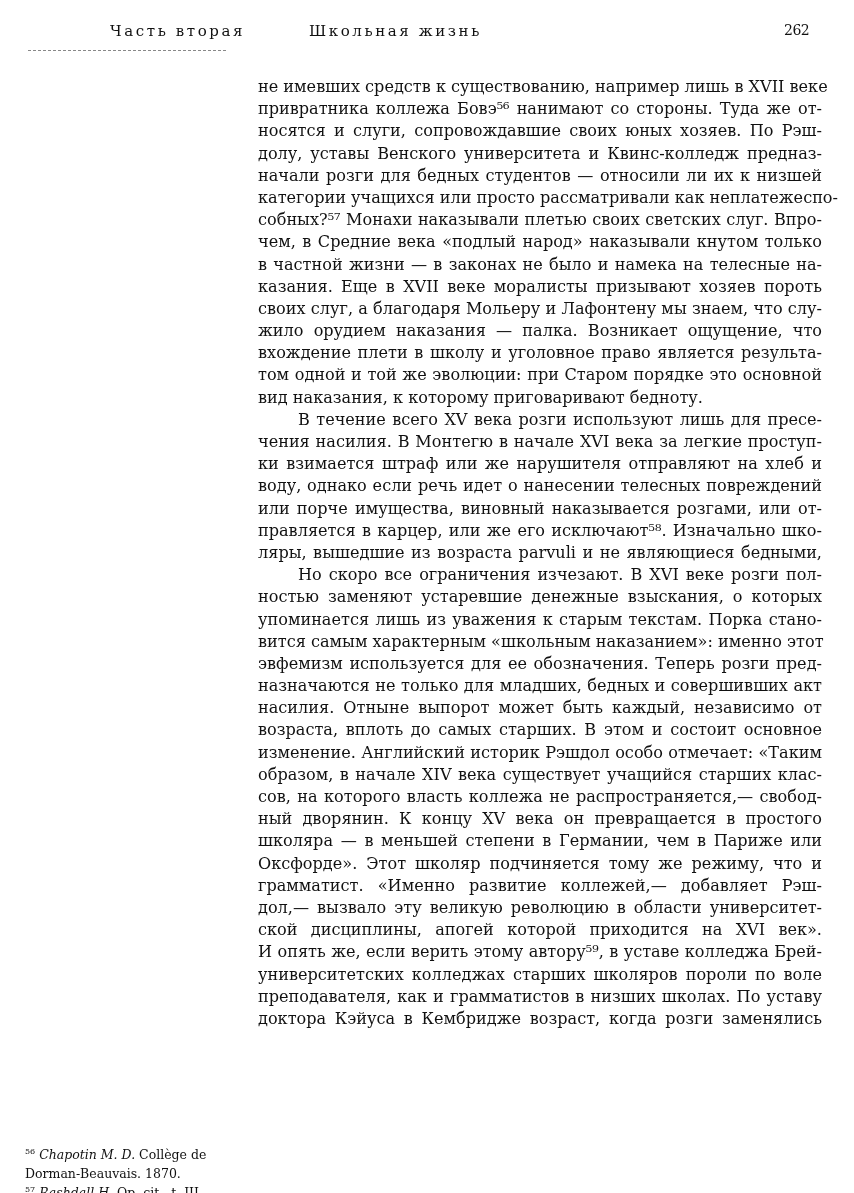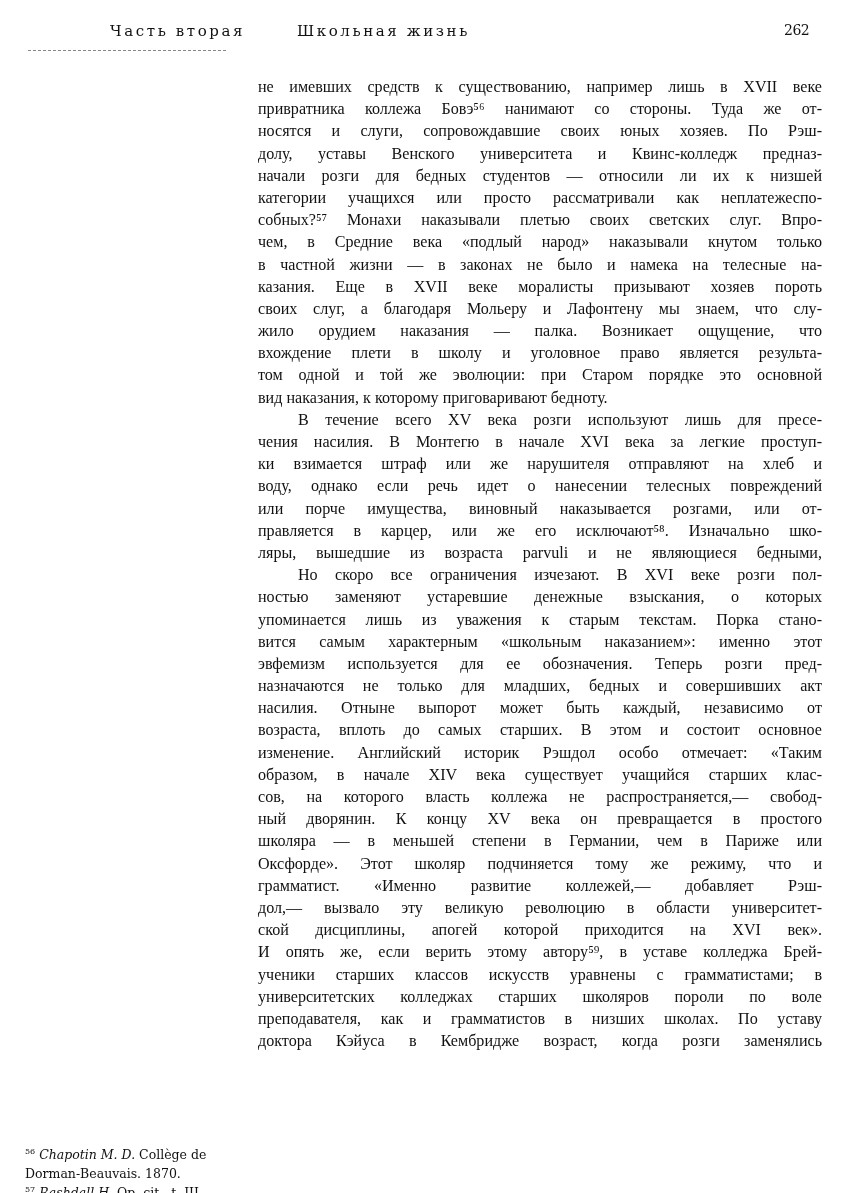--- a/index.html
+++ b/index.html
@@ -1,29 +1,29 @@
 <!DOCTYPE html>
 <html><head>
 <meta charset="utf-8">
 <style>
   html, body { margin: 0; padding: 0; background: #ffffff; }
   body { width: 854px; height: 1193px; position: relative; overflow: hidden;
          font-family: "DejaVu Serif", "Liberation Serif", serif; color: #111; }
   .header-left { position: absolute; left: 73px; top: 22px; font-size: 15px;
                  letter-spacing: 2.6px; color: #111; margin-left: 37px; }
   .header-part { position: absolute; left: 73px; top: 22px; }
-  .header-chapter { position: absolute; left: 260px; top: 22px; }
+  .header-chapter { position: absolute; left: 272px; top: 22px; }
   .header-rule { position: absolute; left: 28px; top: 50px; width: 198px; height: 0;
                  border-top: 1px dashed #888; }
   .page-number { position: absolute; left: 784px; top: 22px; font-size: 14px;
                  letter-spacing: -0.5px; }
   .body-text { position: absolute; left: 258px; top: 76px; width: 564px;
                font-size: 16.1px; line-height: 22.2px; }
   .line { display: block; white-space: nowrap; text-align: justify;
-          text-align-last: justify; height: 22.2px; overflow: visible; font-family: Liberation Serif, serif; }
+          text-align-last: justify; height: 22.2px; overflow: visible; }
   .line.last { text-align-last: left; }
   .line.indent { padding-left: 40px; }
   .footnotes { position: absolute; left: 25px; top: 1144px; font-size: 12.5px;
                line-height: 15.6px; width: 230px; }
   .fn { display: block; white-space: nowrap; }
   .fn sup { font-size: 8px; }
   .fn i { font-style: italic; }
 </style>
 </head>
 <body>
@@ -69,21 +69,20 @@
     <span class="line">изменение. Английский историк Рэшдол особо отмечает: «Таким</span>
     <span class="line">образом, в начале XIV века существует учащийся старших клас-</span>
     <span class="line">сов, на которого власть коллежа не распространяется,— свобод-</span>
     <span class="line">ный дворянин. К концу XV века он превращается в простого</span>
     <span class="line">школяра — в меньшей степени в Германии, чем в Париже или</span>
     <span class="line">Оксфорде». Этот школяр подчиняется тому же режиму, что и</span>
     <span class="line">грамматист. «Именно развитие коллежей,— добавляет Рэш-</span>
     <span class="line">дол,— вызвало эту великую революцию в области университет-</span>
     <span class="line">ской дисциплины, апогей которой приходится на XVI век».</span>
     <span class="line">И опять же, если верить этому автору⁵⁹, в уставе колледжа Брей-</span>
-    <span class="line">ученики старших классов искусств уравнены с грамматистами; в</span>
     <span class="line">университетских колледжах старших школяров пороли по воле</span>
     <span class="line">преподавателя, как и грамматистов в низших школах. По уставу</span>
     <span class="line">доктора Кэйуса в Кембридже возраст, когда розги заменялись</span>
   </div>
 
 <div class="footnotes" id="footnotes">
     <span class="fn"><sup>56</sup> <i>Chapotin M. D.</i><span> Collège de</span></span>
     <span class="fn"><sup></sup><i></i><span>Dorman-Beauvais. 1870.</span></span>
     <span class="fn"><sup>57</sup> <i>Rashdall H.</i><span> Op. cit., t. III.</span></span>
     <span class="fn"><sup>58</sup> <i>Félibien.</i><span> V, p. 721.</span></span>

